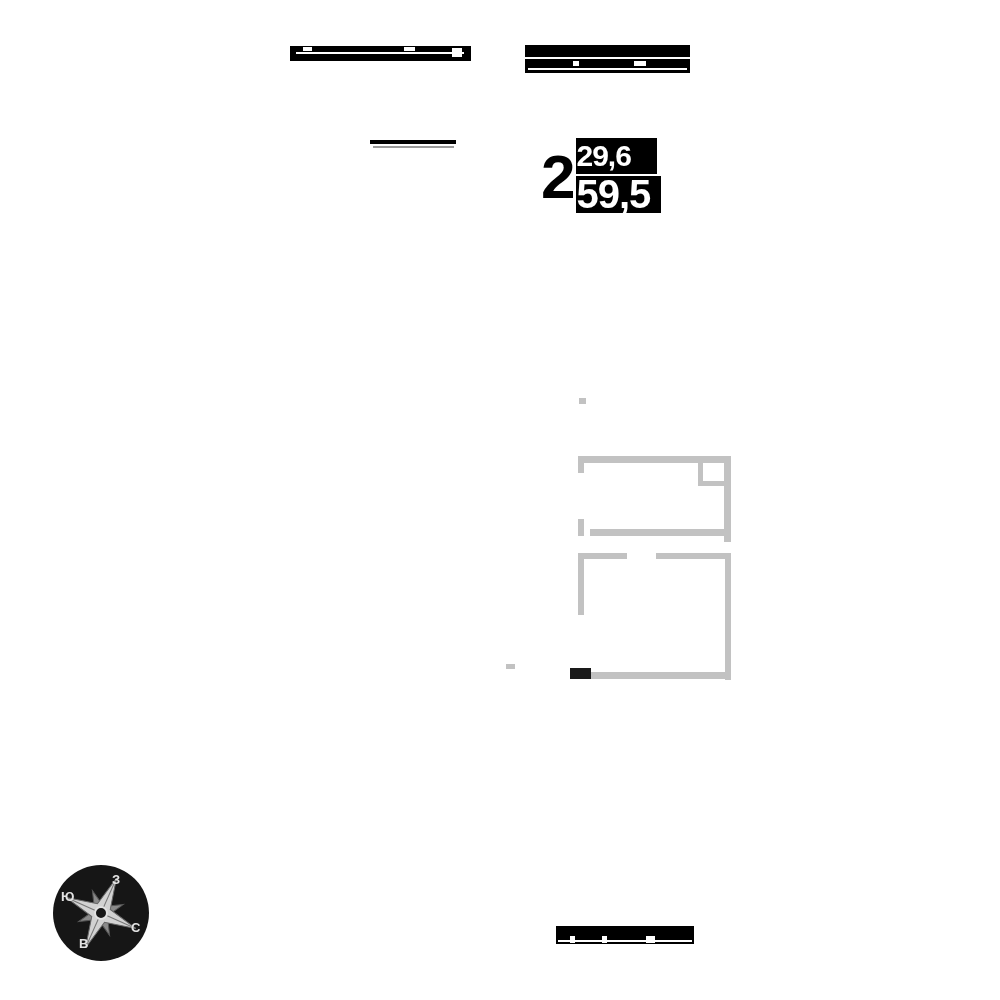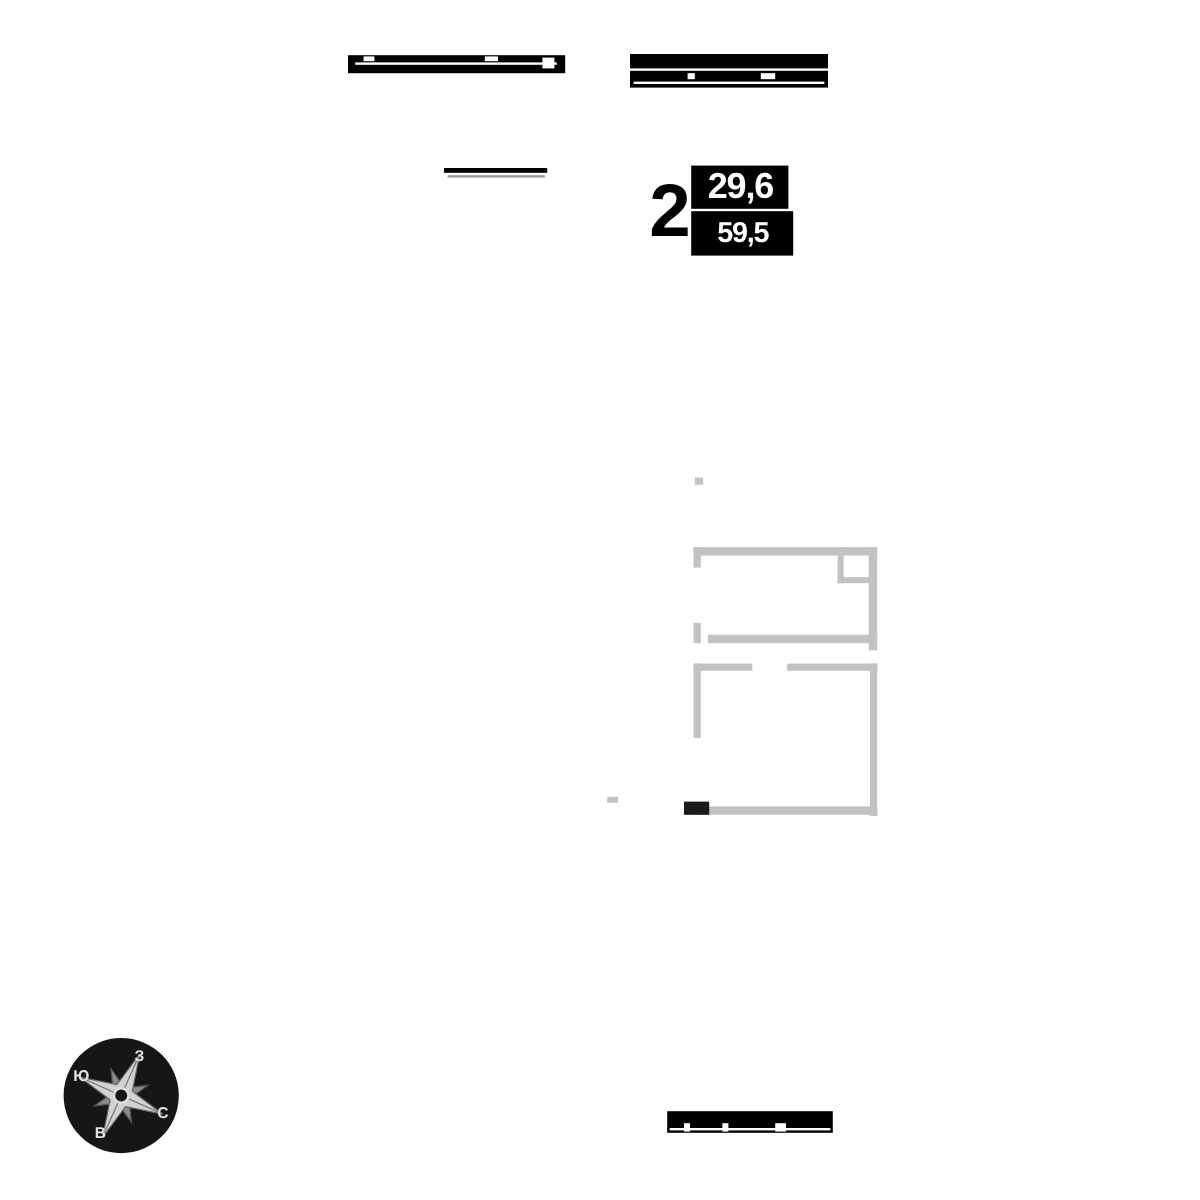--- a/index.html
+++ b/index.html
@@ -39,33 +39,33 @@
   .apt-areas {
     display: flex;
     flex-direction: column;
   }
   .apt-area {
     background: #000000;
     color: #ffffff;
     font-weight: 700;
     display: flex;
     align-items: center;
-    justify-content: center;
+    justify-content: flex-start;
     letter-spacing: -1px;
   }
   .apt-area-living {
     width: 81px;
     height: 36px;
     font-size: 30px;
     margin-bottom: 2px;
   }
   .apt-area-total {
     width: 85px;
     height: 37px;
-    font-size: 24px;
+    font-size: 40px;
   }
   
   .compass {
     position: absolute;
     left: 52px;
     top: 864px;
     width: 98px;
     height: 98px;
   }
   .compass svg {

